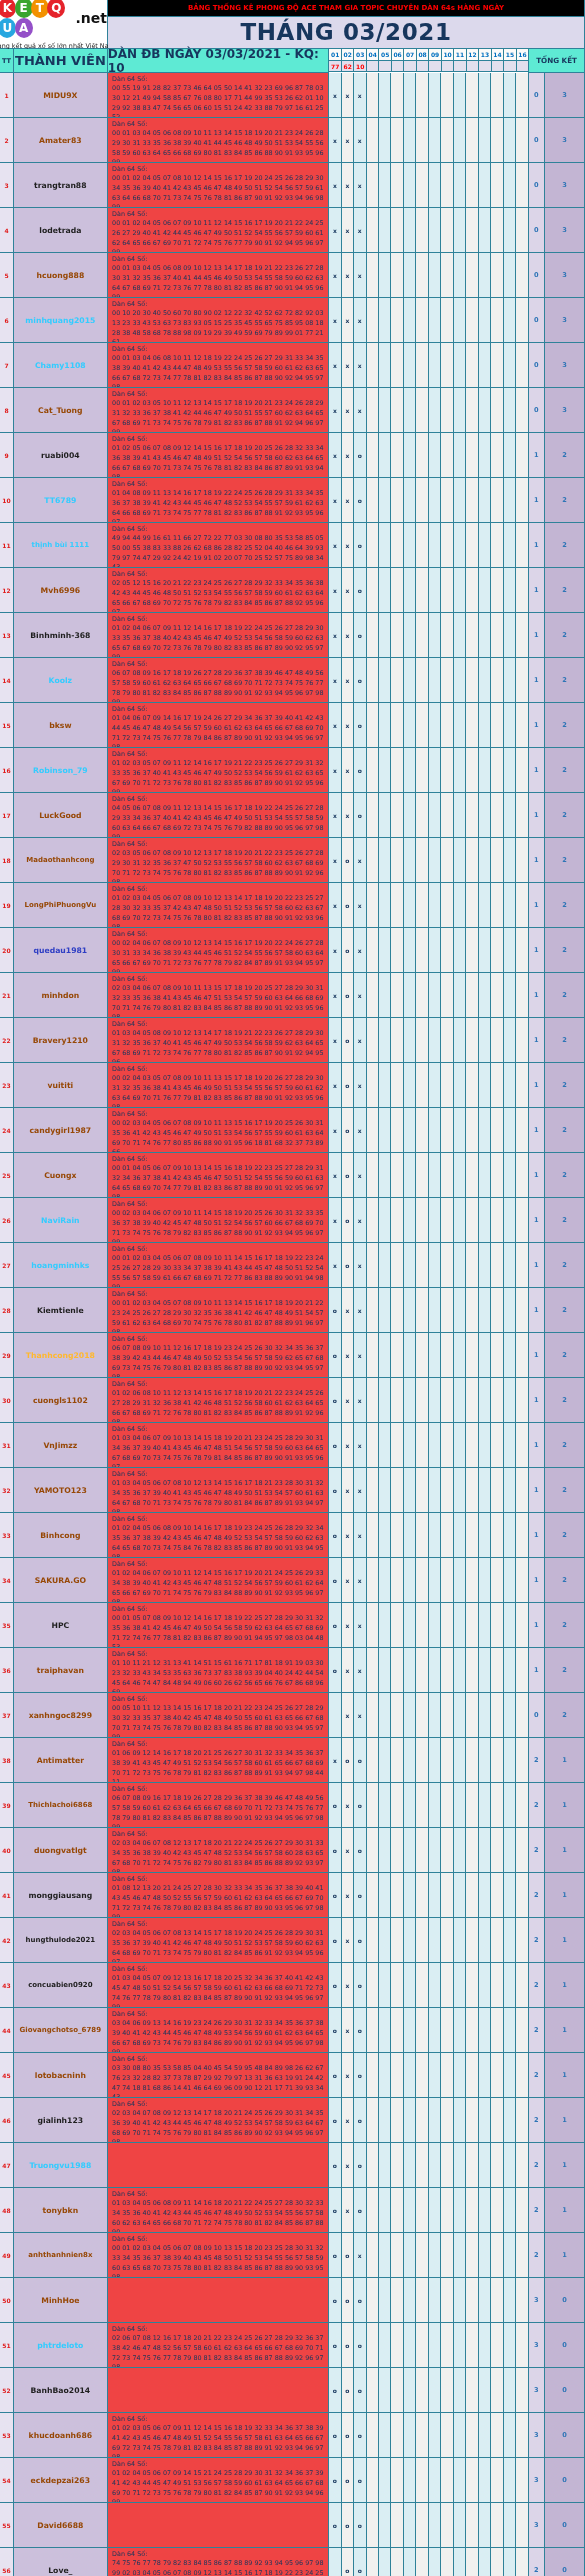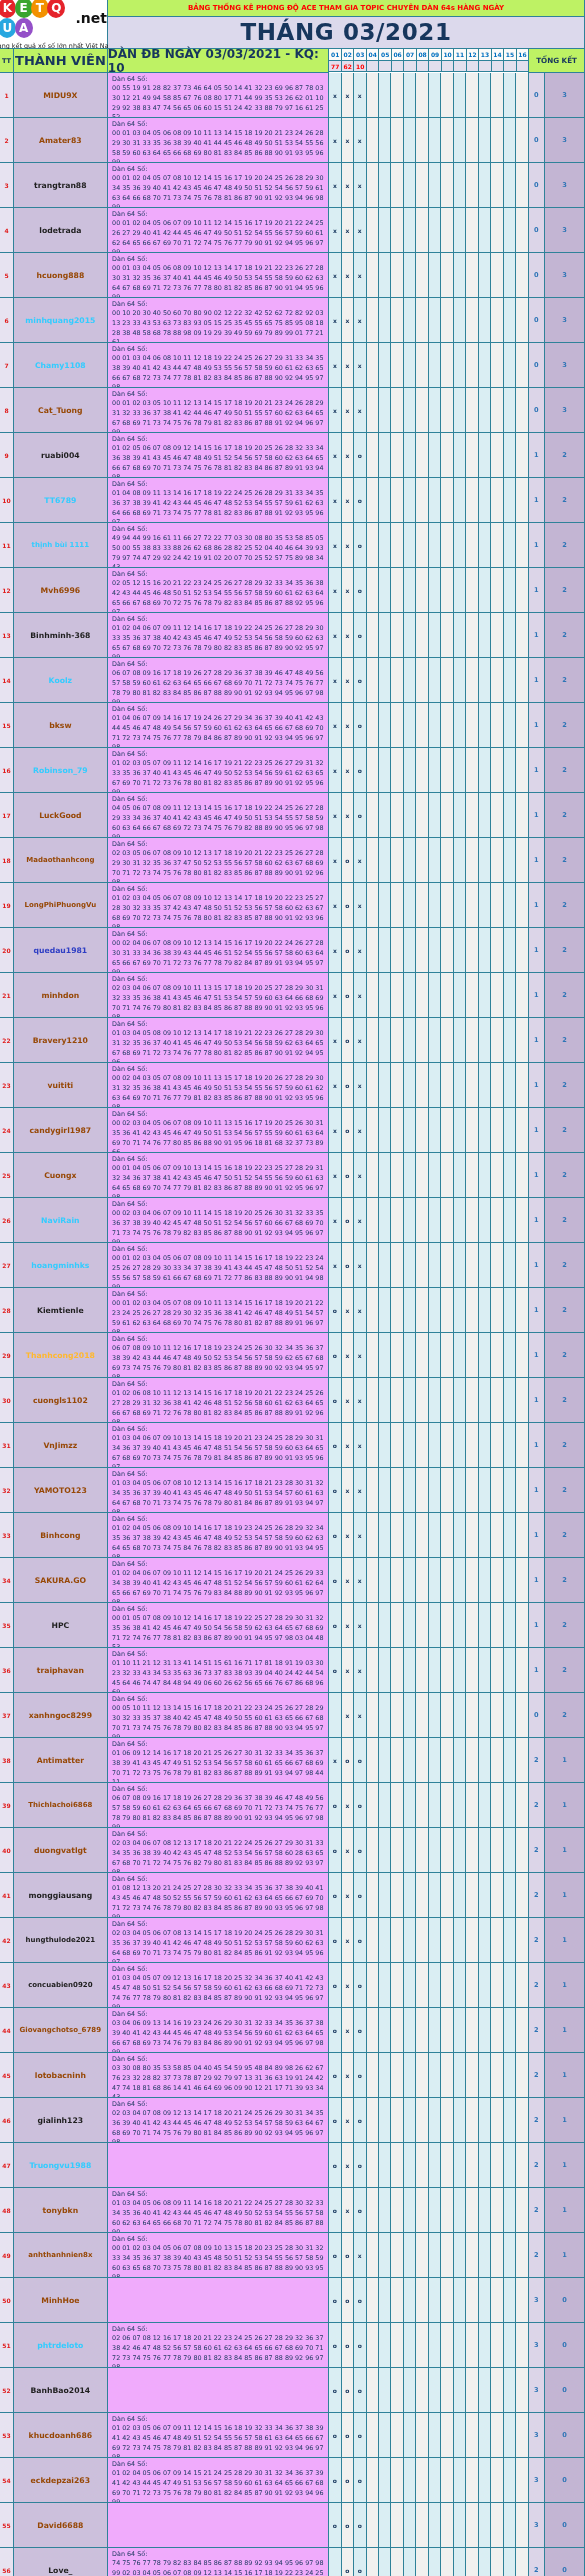--- a/index.html
+++ b/index.html
@@ -9,28 +9,28 @@
   
   .top { display: flex; height: 49px; }
   .logo-cell { width: 108px; background: #ffffff; border-right: 1.1px solid #2f8299; border-bottom:1.1px solid #2f8299;
                display:flex; flex-direction:column; align-items:center; justify-content:center; }
   .brand { display:flex; align-items:center; }
   .lc { width: 18px; height: 20px; border-radius: 50%; color:#fff; font-weight:bold; font-size:12px;
         display:inline-flex; align-items:center; justify-content:center; margin-left:-1.7px; }
   .net { color:#111; font-weight:bold; font-size:14px; margin-left:0.6px; }
   .tagline { font-size: 6.4px; color:#222; margin-top:3.3px; white-space:nowrap; }
   .top-right { flex:1; display:flex; flex-direction:column; }
-  .title-bar { height: 16.6px; background:#bef264; color:#ff0000; font-weight:bold; font-size:7px;
+  .title-bar { height: 16.6px; background:#000000; color:#ff0000; font-weight:bold; font-size:7px;
                display:flex; align-items:center; justify-content:center; border-bottom:1.1px solid #2f8299; }
   .month-bar { flex:1; background:#dcd9ec; color:#17365d; font-weight:bold; font-size:23px; letter-spacing:0.6px;
                display:flex; align-items:center; justify-content:center; border-bottom:1.1px solid #2f8299; }
 
   
   .thead { display:flex; height:24px; }
-  .h-tt, .h-member, .h-dan, .h-total { background:#bef264; color:#17365d; font-weight:bold;
+  .h-tt, .h-member, .h-dan, .h-total { background:#5eead4; color:#17365d; font-weight:bold;
         display:flex; align-items:center; justify-content:center; border-bottom:1.1px solid #2f8299; }
   .h-tt { width:14px; font-size:6.6px; border-right:1.1px solid #2f8299; }
   .h-member { width:94px; font-size:13px; border-right:1.1px solid #2f8299; }
   .h-dan { width:222px; font-size:12px; border-right:1.1px solid #2f8299; }
   .h-days { width:200px; display:flex; flex-direction:column; border-right:1.1px solid #2f8299; }
   .day-num-row { display:flex; height:12px; border-bottom:1.1px solid #2f8299; background:#fbfbf9; }
   .day-kq-row { display:flex; height:11px; background:#e3dfed; border-bottom:1.1px solid #2f8299; }
   .day-h { flex:1; display:flex; align-items:center; justify-content:center; font-weight:bold;
            font-size:6px; color:#0070c0; border-right:0.6px solid #2f8299; }
   .day-h:last-child { border-right:none; }
@@ -39,21 +39,21 @@
   .day-kq:last-child { border-right:none; }
   .h-total { width:55px; font-size:7.2px; }
 
   
   .row { display:flex; height:45px; border-bottom:1.1px solid #2f8299; }
   .c-tt { width:14px; background:#e7e3f1; color:#e01b1b; font-weight:bold; font-size:6px;
           display:flex; align-items:center; justify-content:center; border-right:1.1px solid #2f8299; }
   .c-member { width:94px; background:#ccc0dc; display:flex; align-items:center; justify-content:center;
               text-align:center; font-weight:bold; font-size:7.7px; border-right:1.1px solid #2f8299; padding:1.1px; }
   .c-member.small { font-size:7px; }
-  .c-dan { width:222px; background:#f0abfc; color:#17365d; font-size:6.4px; line-height:1.5;
+  .c-dan { width:222px; background:#ef4444; color:#17365d; font-size:6.4px; line-height:1.5;
            padding:1.7px 3.3px 1.1px 4.4px; border-right:1.1px solid #2f8299; overflow:hidden; }
   .dan-label { font-size:6.4px; }
   .c-days { width:200px; display:flex; }
   .day-cell { flex:1; display:flex; align-items:center; justify-content:center; font-weight:bold;
               font-size:6px; color:#17365d; border-right:0.6px solid #2f8299; }
   .day-cell.alt { background:#daeef3; }
   .day-cell.plain { background:#f1f1ef; }
   .day-cell:last-child { border-right:1.1px solid #2f8299; }
   .c-miss { width:16.6px; background:#dcd5e8; color:#2e75b6; font-weight:bold; font-size:6.6px;
             display:flex; align-items:center; justify-content:center; border-right:0.6px solid #2f8299; }

